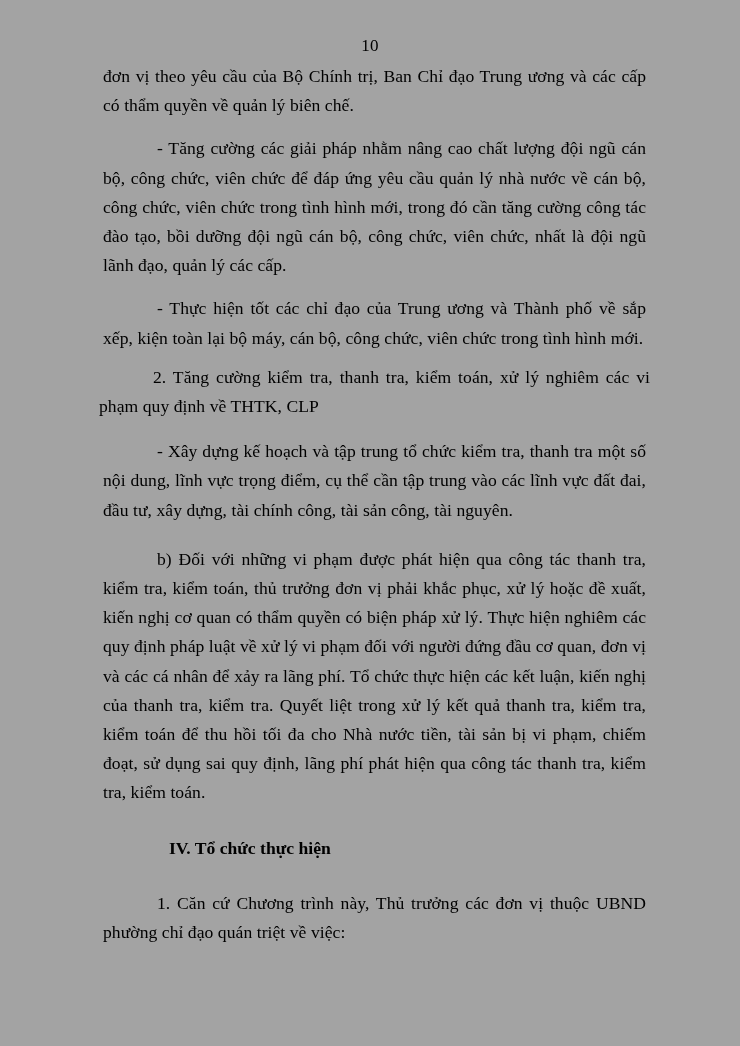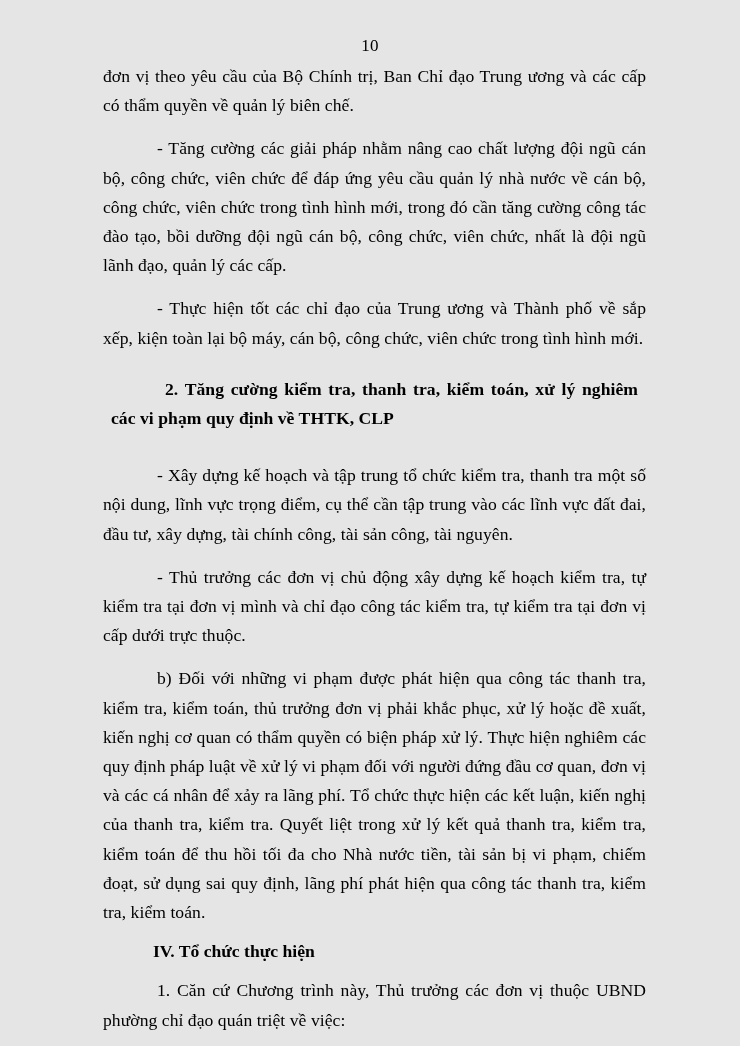--- a/index.html
+++ b/index.html
@@ -10,21 +10,21 @@
   }
   body {
     font-family: "Liberation Serif", "DejaVu Serif", serif;
     color: #000000;
   }
   .page {
     position: relative;
     width: 740px;
     height: 1046px;
     margin: 0 auto;
-    background: #e5e5e5;
+    background: #a3a3a3;
     box-sizing: border-box;
     overflow: hidden;
   }
   .page-number {
     position: absolute;
     top: 36px;
     left: 0;
     width: 740px;
     text-align: center;
     font-size: 17px;
@@ -43,33 +43,33 @@
     line-height: 29.2px;
     text-align: justify;
     text-justify: inter-word;
     letter-spacing: 0.05px;
     word-spacing: 0px;
   }
   p.indent {
     text-indent: 54px;
   }
   p.heading {
-    font-weight: bold;
-    margin: 12px;
+    font-weight: normal;
+    margin: 0;
     font-size: 17.6px;
     line-height: 29.2px;
     text-align: justify;
     letter-spacing: 0.05px;
   }
   p.heading.indent {
     text-indent: 54px;
   }
   p.heading-left {
     font-weight: bold;
-    margin: 0;
+    margin: 16px;
     font-size: 17.6px;
     line-height: 29.2px;
     text-align: left;
     text-indent: 54px;
   }
   .spacer-sm { height: 6px; }
 </style>
 </head>
 <body>
 
@@ -95,21 +95,20 @@
 
     <div class="spacer-sm"></div>
 
 
     <div class="spacer-sm"></div>
 
     <p class="para indent">- Xây dựng kế hoạch và tập trung tổ chức kiểm tra, thanh tra một số nội dung, lĩnh vực trọng điểm, cụ thể cần tập trung vào các lĩnh vực đất đai, đầu tư, xây dựng, tài chính công, tài sản công, tài nguyên.</p>
 
     <div class="spacer-sm"></div>
 
-    <p class="para indent">- Thủ trưởng các đơn vị chủ động xây dựng kế hoạch kiểm tra, tự kiểm tra tại đơn vị mình và chỉ đạo công tác kiểm tra, tự kiểm tra tại đơn vị cấp dưới trực thuộc.</p>
 
     <div class="spacer-sm"></div>
 
     <p class="para indent">b) Đối với những vi phạm được phát hiện qua công tác thanh tra, kiểm tra, kiểm toán, thủ trưởng đơn vị phải khắc phục, xử lý hoặc đề xuất, kiến nghị cơ quan có thẩm quyền có biện pháp xử lý. Thực hiện nghiêm các quy định pháp luật về xử lý vi phạm đối với người đứng đầu cơ quan, đơn vị và các cá nhân để xảy ra lãng phí. Tổ chức thực hiện các kết luận, kiến nghị của thanh tra, kiểm tra. Quyết liệt trong xử lý kết quả thanh tra, kiểm tra, kiểm toán để thu hồi tối đa cho Nhà nước tiền, tài sản bị vi phạm, chiếm đoạt, sử dụng sai quy định, lãng phí phát hiện qua công tác thanh tra, kiểm tra, kiểm toán.</p>
 
     <div class="spacer-sm"></div>
 
     <p class="heading-left">IV. Tổ chức thực hiện</p>
 
     <div class="spacer-sm"></div>

